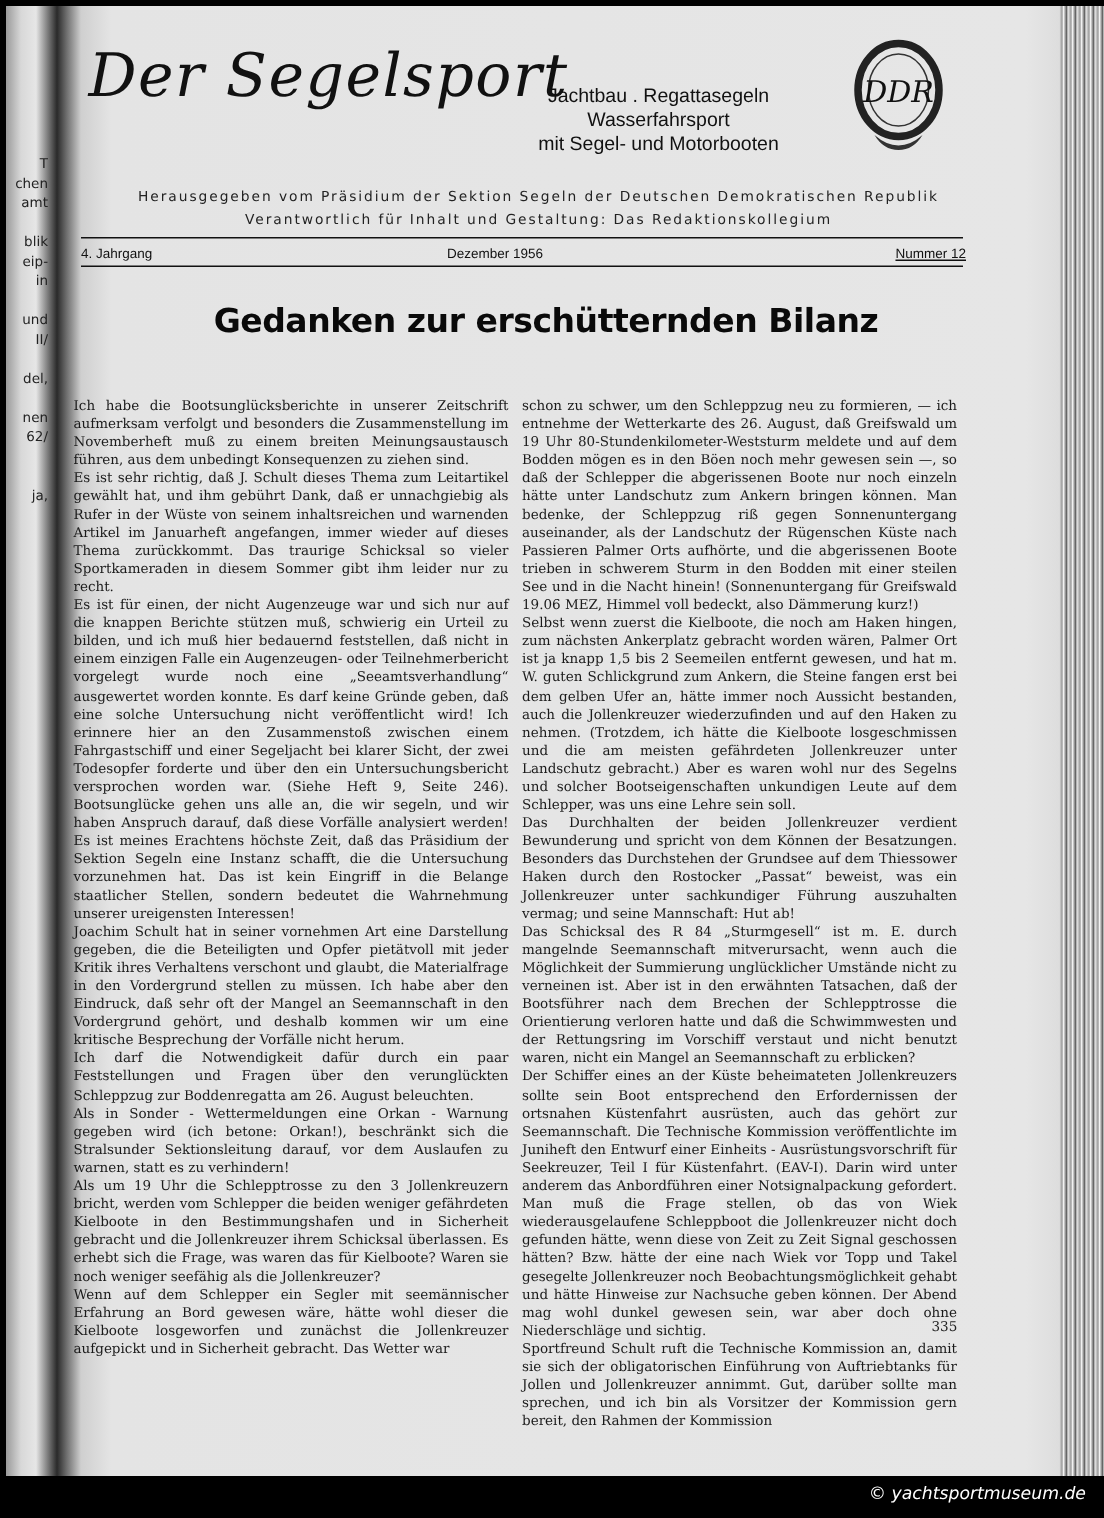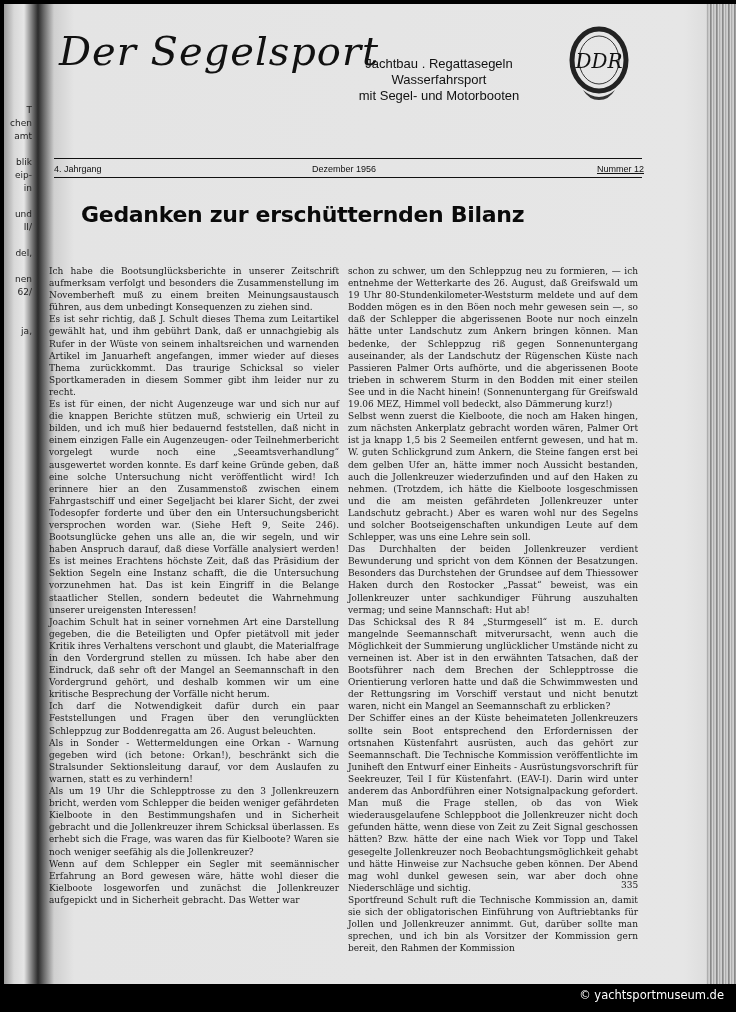--- a/index.html
+++ b/index.html
@@ -10,27 +10,27 @@
           background: repeating-linear-gradient(90deg, #e8e8e8 0px, #9a9a9a 2px, #f2f2f2 3px, #666 5px, #ddd 6px); }
   .prev-col { position:absolute; left:4px; top:100px; width:24px; font-family:"DejaVu Sans", sans-serif; font-size:9px; color:#222; text-align:right; line-height:13px; }
   .prev-col div { white-space:nowrap; overflow:hidden; }
   .masthead-logo { position:absolute; left:55px; top:24px; font-family:"DejaVu Serif", serif; font-style:italic; font-size:40px; color:#111; letter-spacing:1px; }
   .tagline { position:absolute; left:335px; top:52px; width:200px; text-align:center; font-family:"Liberation Sans", sans-serif; font-size:13px; line-height:16px; color:#111; }
   .emblem { position:absolute; left:565px; top:22px; width:60px; height:80px; }
   .publisher { position:absolute; left:50px; top:120px; width:610px; text-align:center; font-family:"DejaVu Sans", sans-serif; font-size:9.2px; letter-spacing:1.3px; color:#222; line-height:15px; }
   .rule { position:absolute; left:50px; width:588px; height:1px; background:#111; }
   .issue-row { position:absolute; left:50px; top:160px; width:590px; font-family:"Liberation Sans", sans-serif; font-size:9px; color:#111; }
   .issue-row span { position:absolute; top:0; }
-  .headline { position:absolute; left:77px; top:198px; width:600px; font-family:"DejaVu Sans", sans-serif; font-weight:bold; font-size:22px; line-height:26px; color:#0a0a0a; letter-spacing:-0.3px; }
+  .headline { position:absolute; left:60px; top:198px; width:600px; text-align:center; font-family:"DejaVu Sans", sans-serif; font-weight:bold; font-size:22px; line-height:26px; color:#0a0a0a; letter-spacing:-0.3px; }
   .col { position:absolute; top:261px; font-family:"DejaVu Serif", serif; font-size:9px; line-height:12.1px; color:#1a1a1a; text-align:justify; }
   .col p { margin:0; }
   .col-left { left:45px; width:290px; }
   .col-right { left:344px; width:290px; }
   .page-num { position:absolute; left:617px; top:876px; font-family:"DejaVu Serif", serif; font-size:9px; color:#222; }
-  .copyright { position:absolute; right:12px; top:988px; font-family:"DejaVu Sans", sans-serif; font-size:11.5px; color:#fff; }
+  .copyright { position:absolute; right:12px; top:988px; font-family:"DejaVu Sans", sans-serif; font-size:11.5px; color:#fff;font-style:italic; }
 </style>
 </head>
 <body>
 
 <div class="page">
   <div class="prev-col">
     <div>T</div>
     <div>chen</div>
     <div>amt</div>
     <div>&nbsp;</div>
@@ -58,25 +58,29 @@
     <div>mit Segel- und Motorbooten</div>
   </div>
 
   <svg class="emblem" viewBox="0 0 60 80">
     <ellipse cx="30" cy="34" rx="27" ry="31" fill="none" stroke="#222" stroke-width="5"></ellipse>
     <ellipse cx="30" cy="34" rx="20" ry="24" fill="none" stroke="#333" stroke-width="1"></ellipse>
     <path d="M14 64 Q30 78 46 64 Q40 74 30 74 Q20 74 14 64 Z" fill="#333"></path>
     <text x="30" y="42" text-anchor="middle" font-family="DejaVu Serif, serif" font-style="italic" font-size="20" fill="#111">DDR</text>
   </svg>
 
+  <div class="publisher">
+    <div>Herausgegeben vom Präsidium der Sektion Segeln der Deutschen Demokratischen Republik</div>
+    <div>Verantwortlich für Inhalt und Gestaltung: Das Redaktionskollegium</div>
+  </div>
 
   <div class="rule" style="top:154px;"></div>
   <div class="issue-row">
     <span style="left:0;">4. Jahrgang</span>
-    <span style="left:258px;">Dezember 1956</span>
+    <span style="left:244px;">Dezember 1956</span>
     <span style="right:0;text-decoration:underline;">Nummer 12</span>
   </div>
   <div class="rule" style="top:173px;"></div>
 
   <div class="headline">
     <div>Gedanken zur erschütternden Bilanz</div>
   </div>
 
   <div class="col col-left">
     <p>Ich habe die Bootsunglücksberichte in unserer Zeitschrift aufmerksam verfolgt und besonders die Zusammenstellung im Novemberheft muß zu einem breiten Meinungsaustausch führen, aus dem unbedingt Konsequenzen zu ziehen sind.</p>

